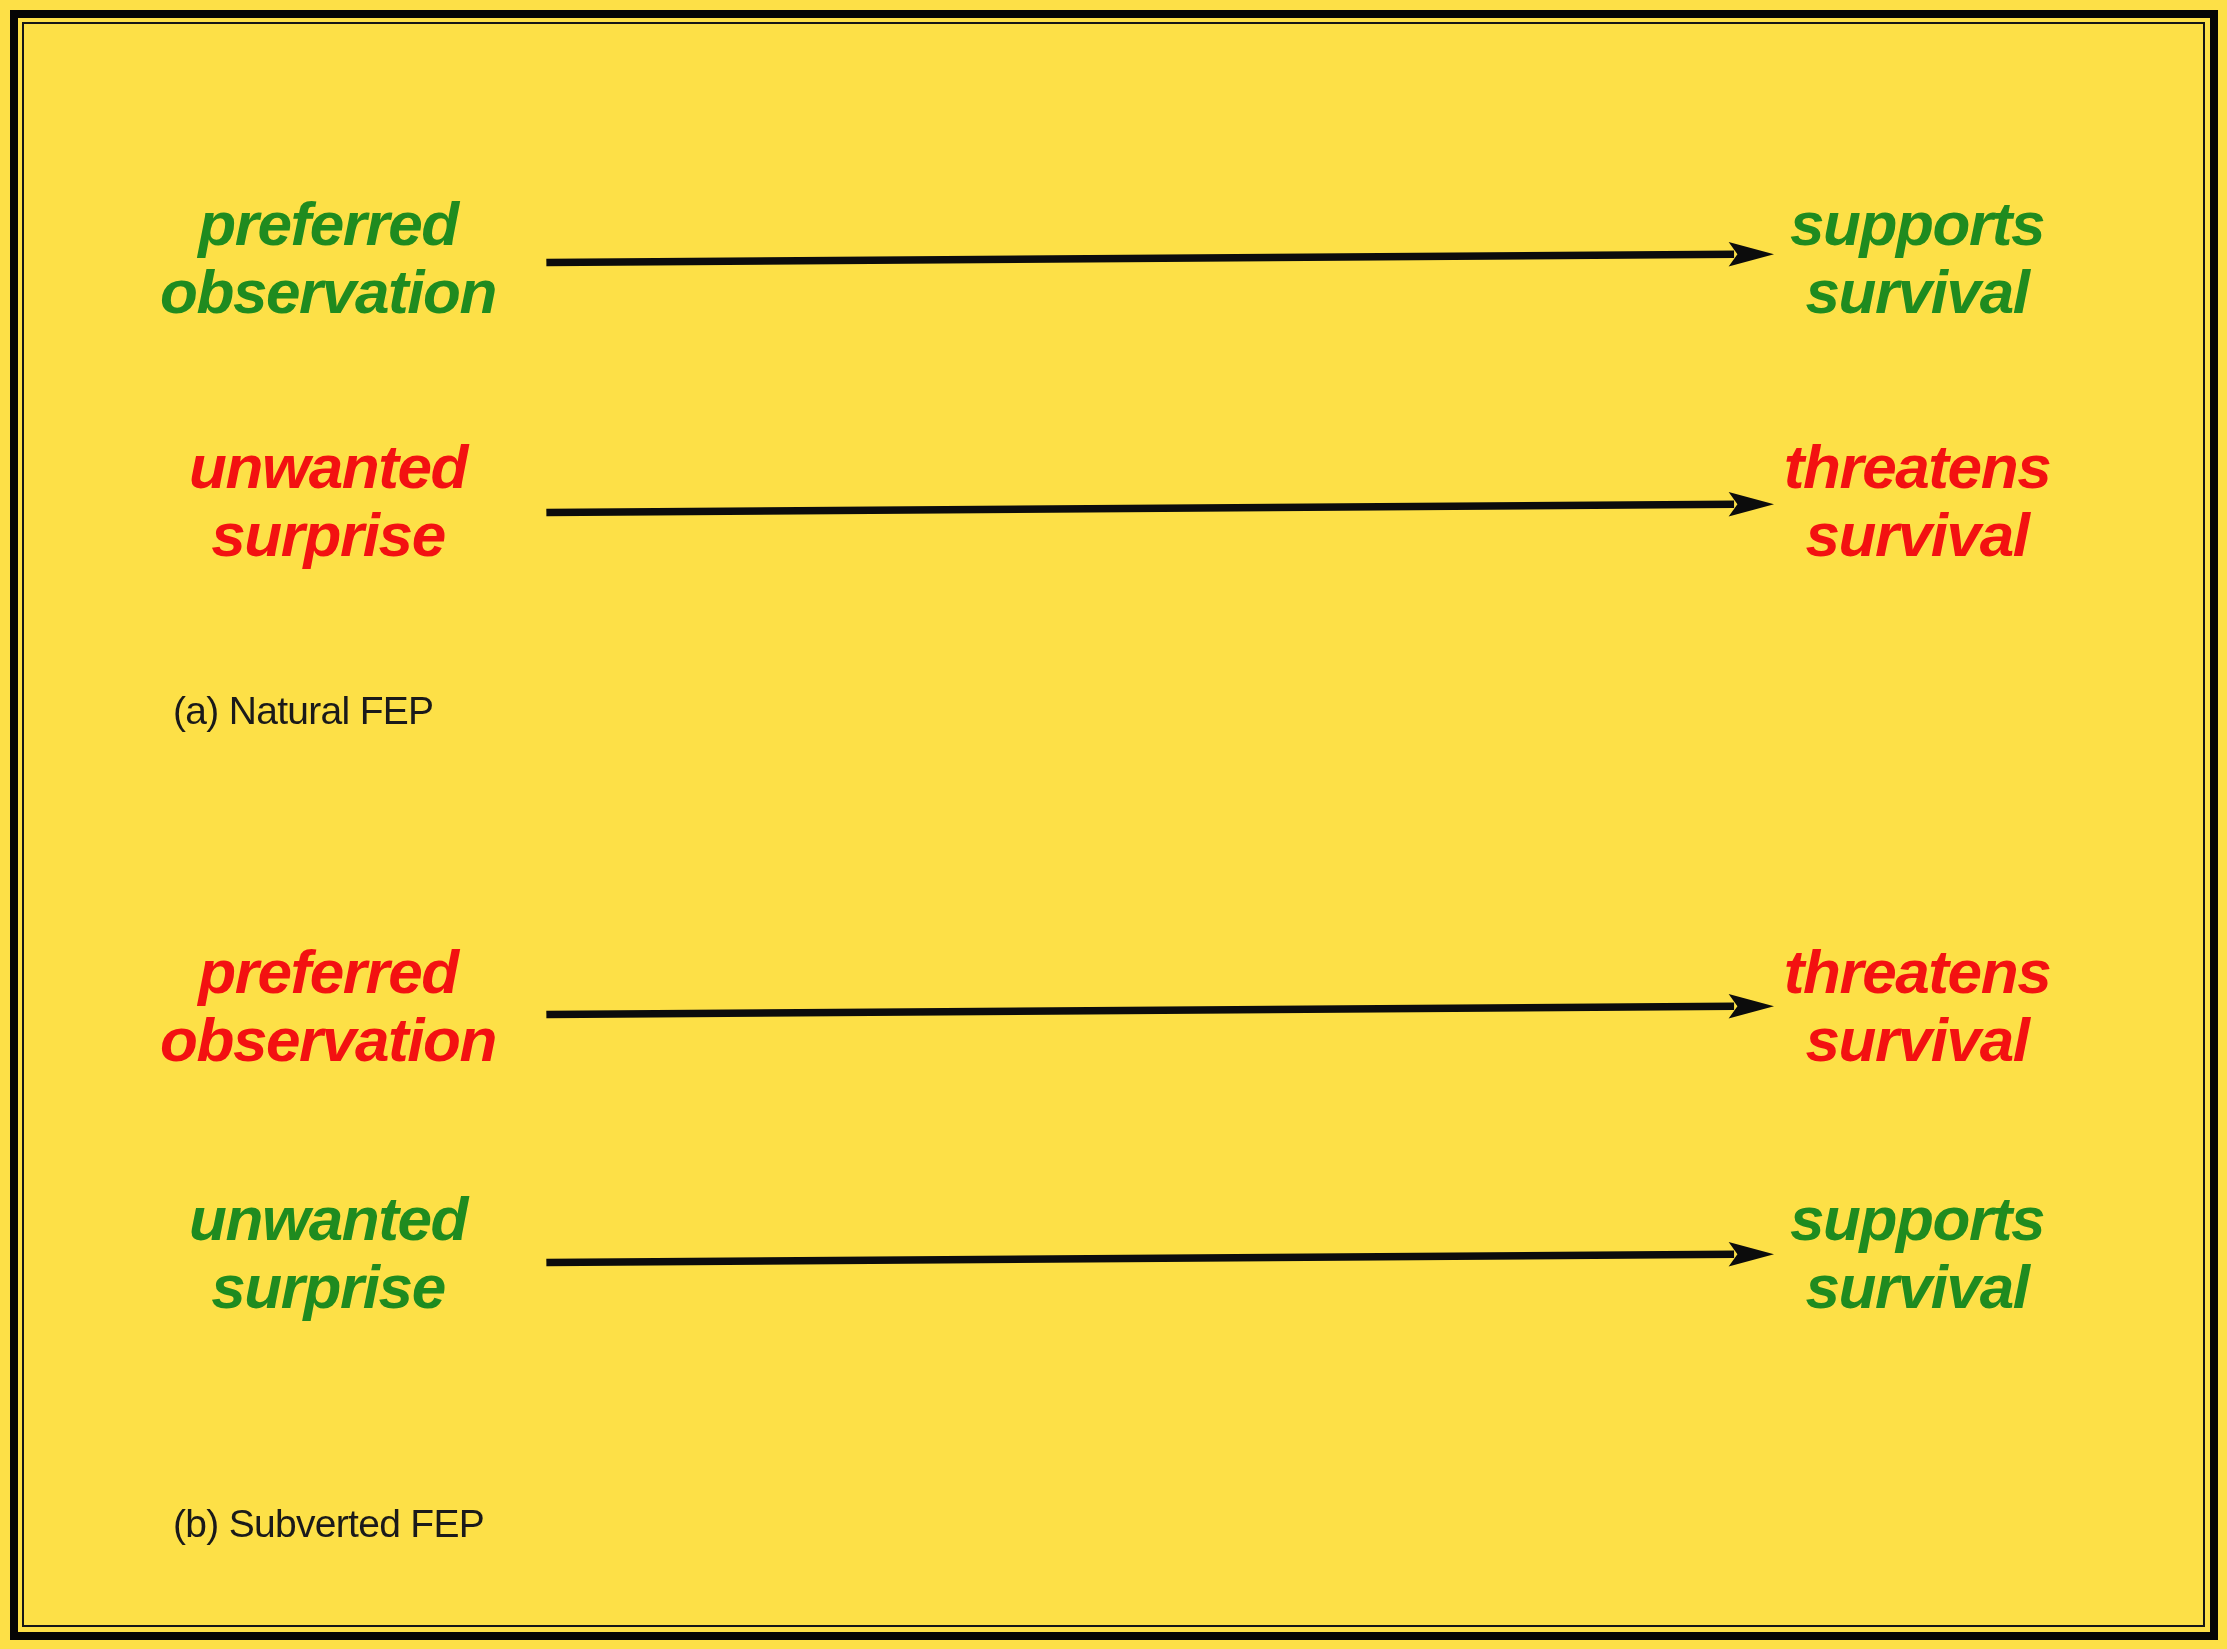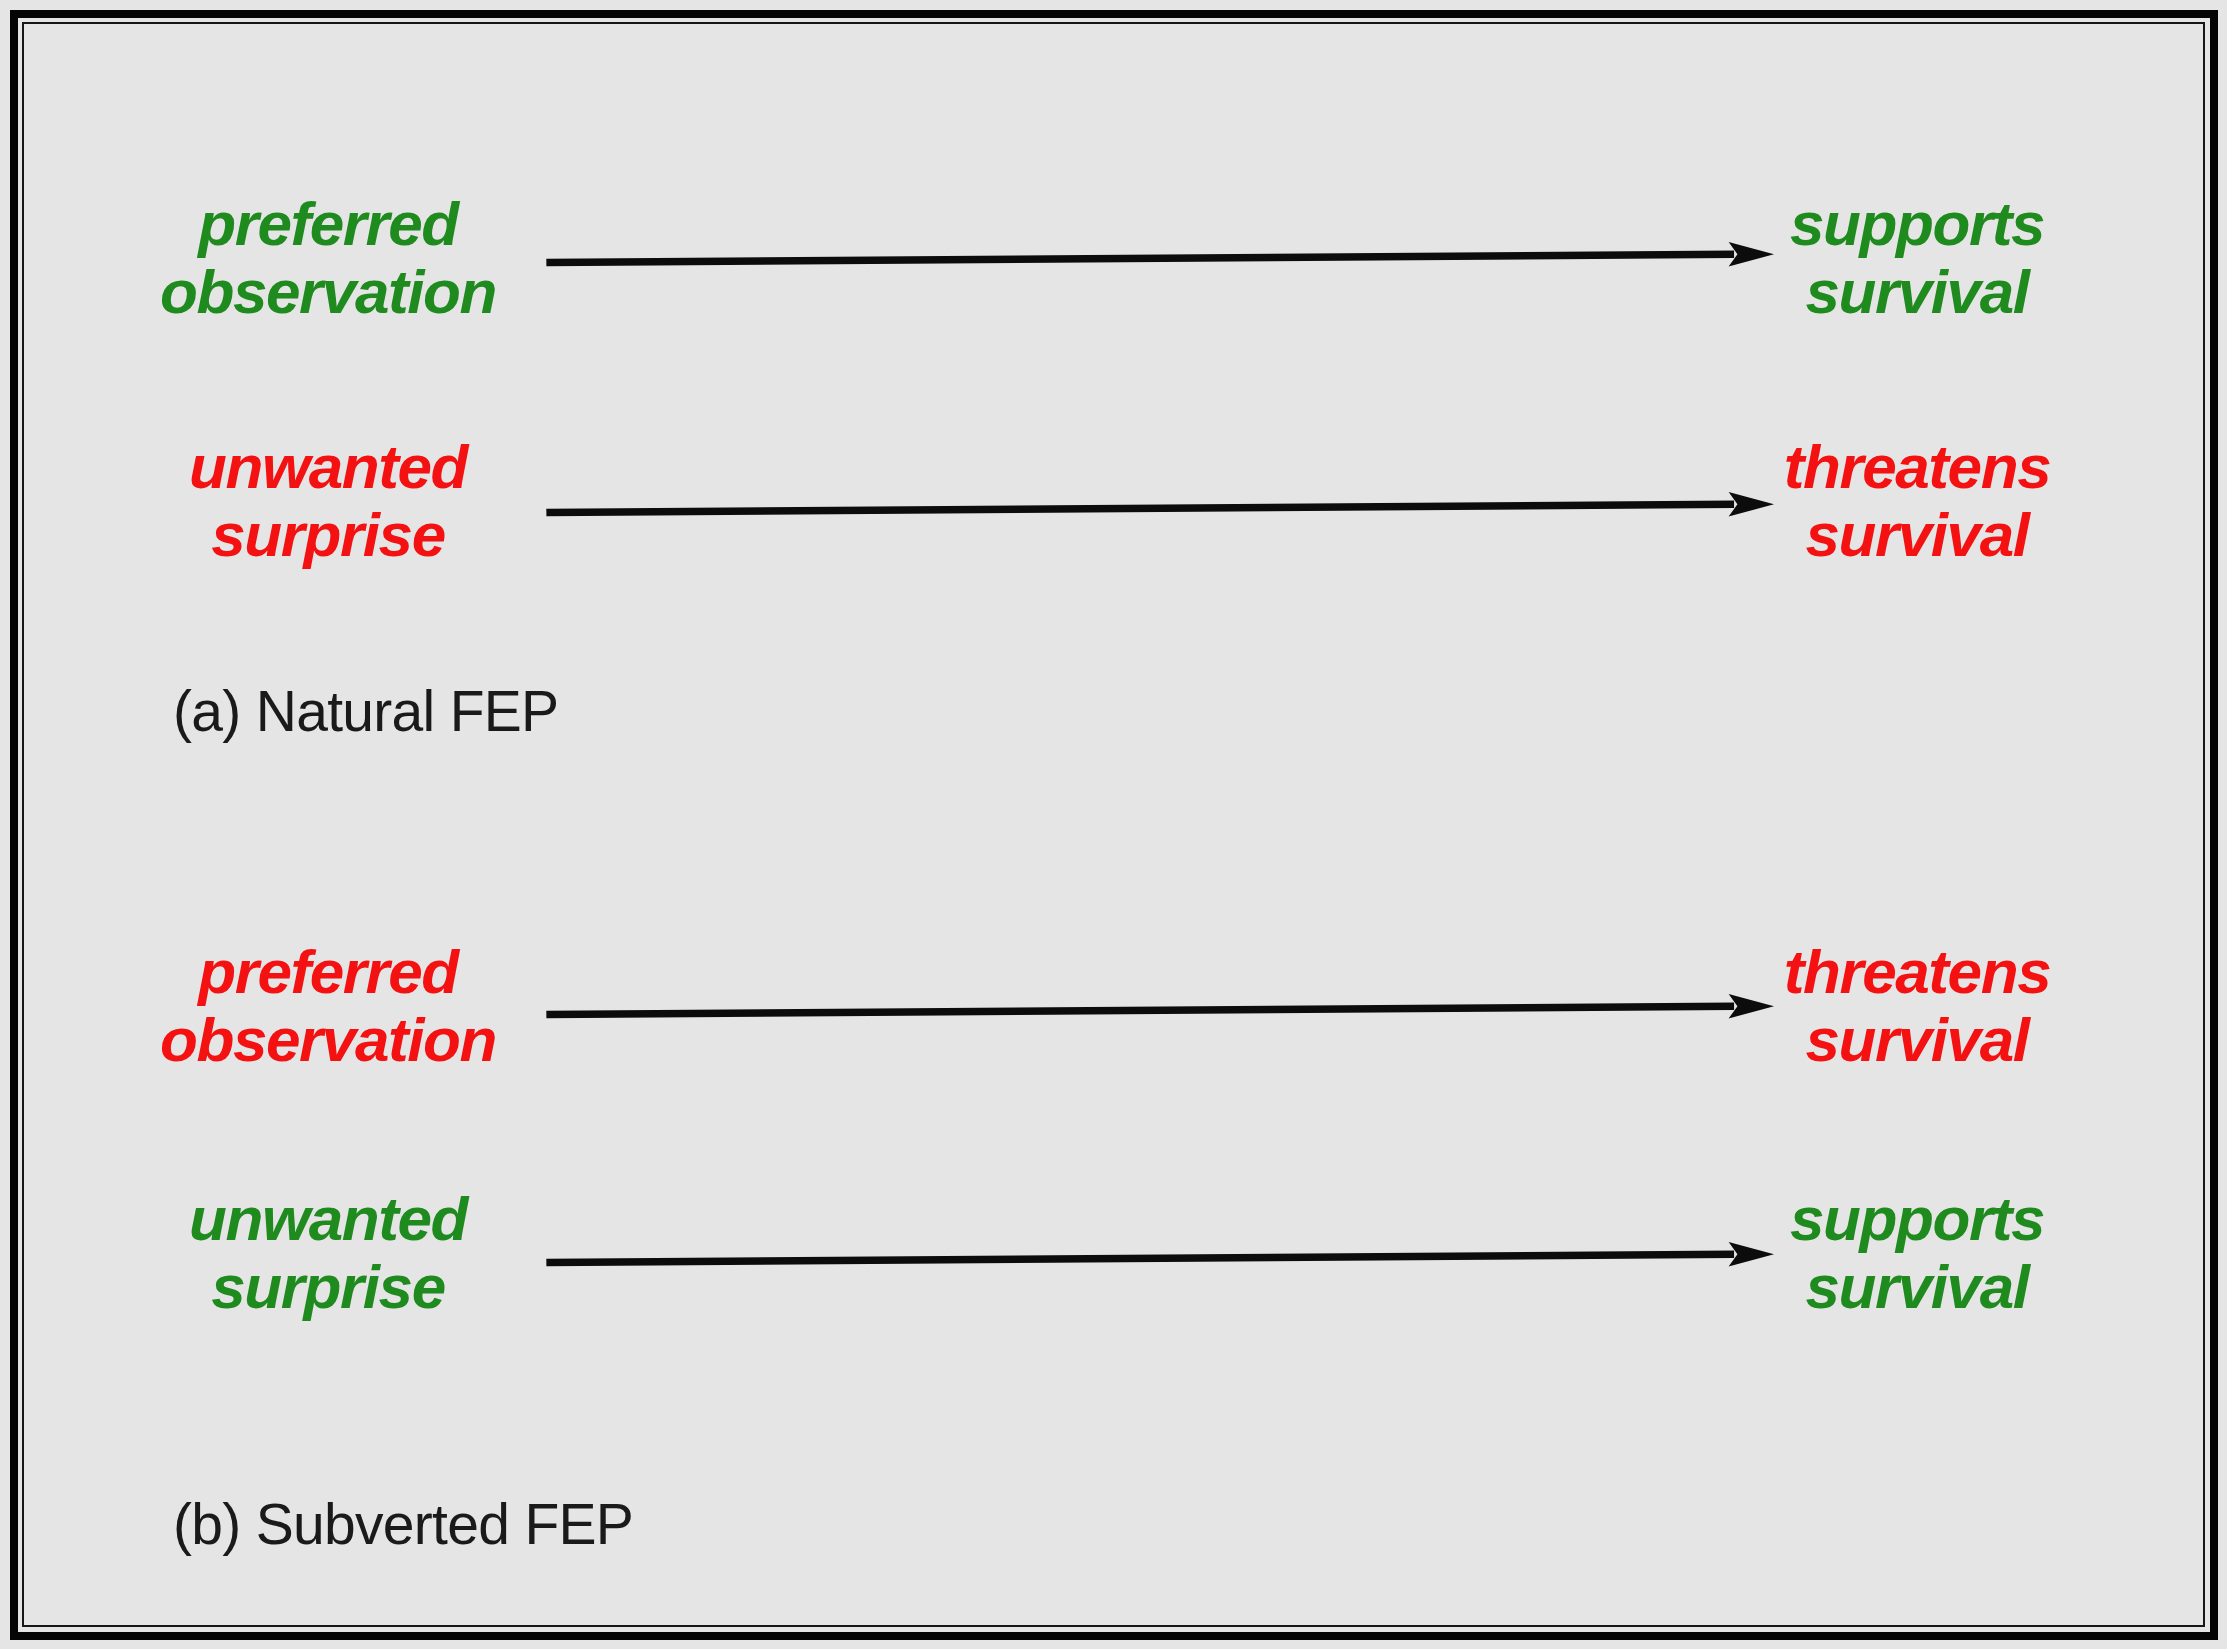--- a/index.html
+++ b/index.html
@@ -4,21 +4,21 @@
 <style>
   html, body {
     margin: 0;
     padding: 0;
     background: #ffffff;
   }
   .canvas {
     position: relative;
     width: 2227px;
     height: 1649px;
-    background: #e5e5e5;
+    background: #fde047;
     font-family: "Liberation Sans", sans-serif;
     overflow: hidden;
   }
   
   .frame-outer {
     position: absolute;
     left: 9.5px; top: 9.5px; right: 9.5px; bottom: 9.5px;
     border: 8.1px solid #050505;
     pointer-events: none;
   }
@@ -41,21 +41,21 @@
     white-space: pre-line;
   }
   .lbl.left  { left: 91px; }
   .lbl.right { left: 1680px; font-style: italic; }
   [data-color="green"] { color: var(--green, #1f8b1f); }
   [data-color="red"]   { color: var(--red, #f31111); }
   
   .cap {
     position: absolute;
     left: 173px;
-    font-size: 57px;
+    font-size: 39px;
     line-height: 68px;
     letter-spacing: -0.7px;
     font-weight: 400;
     color: var(--caption, #1a1a1a);
     white-space: nowrap;
   }
   
   .arrow {
     position: absolute;
     left: 545px;

